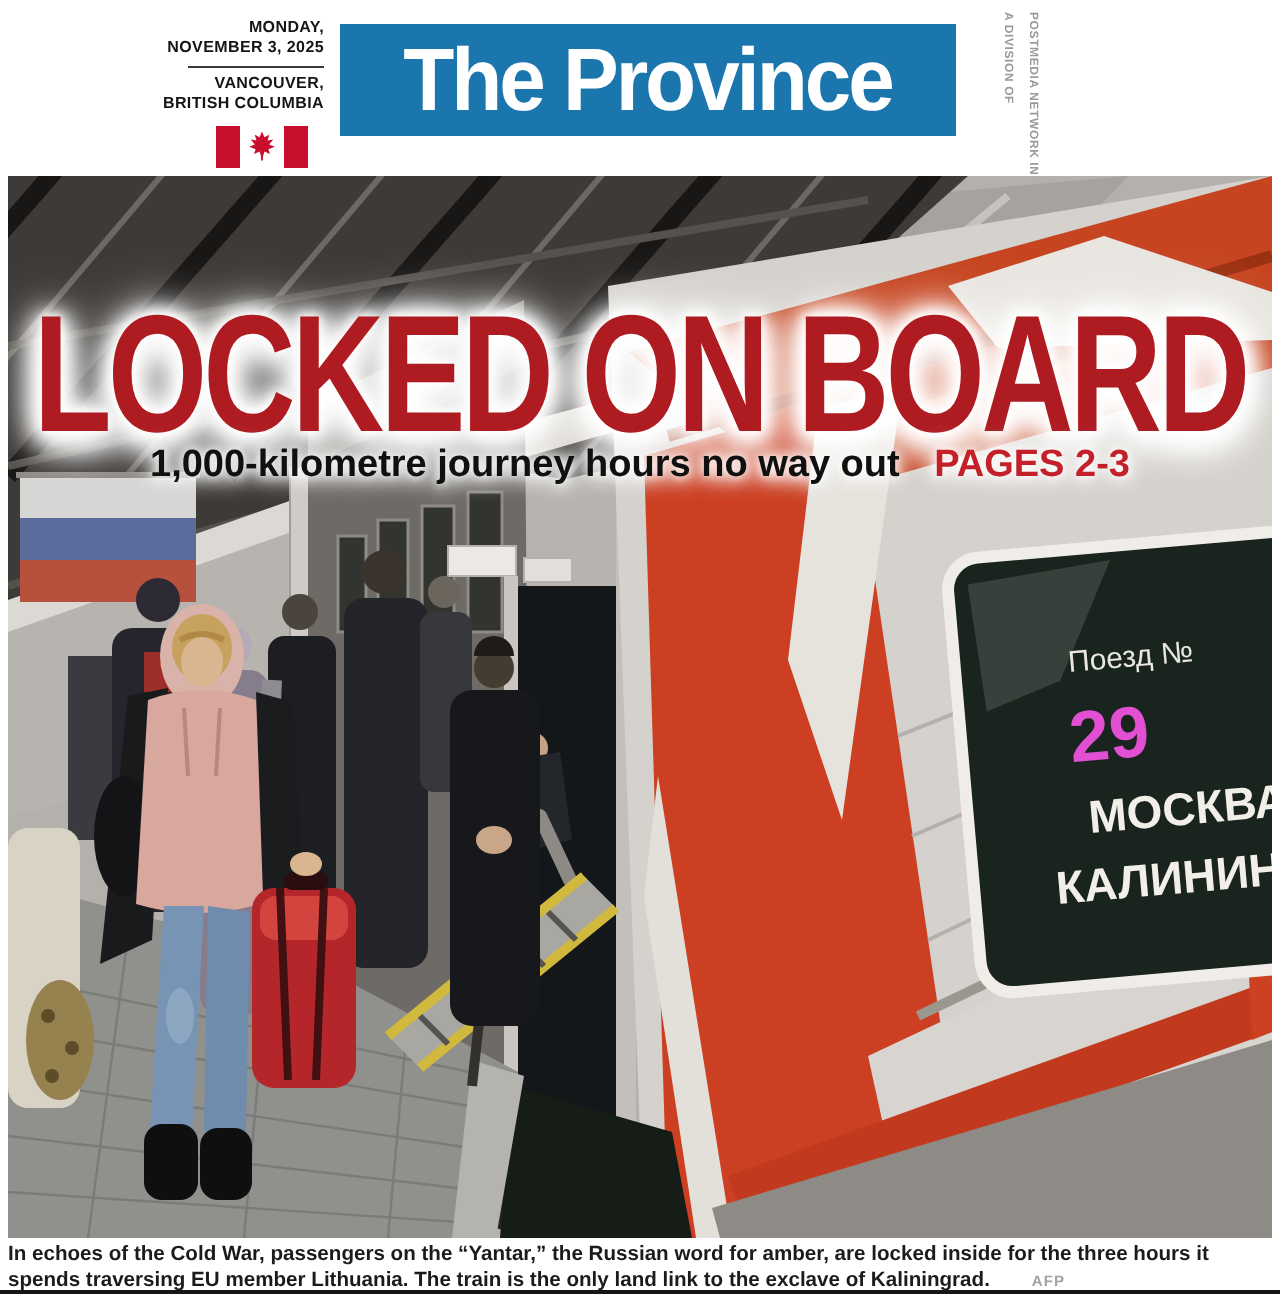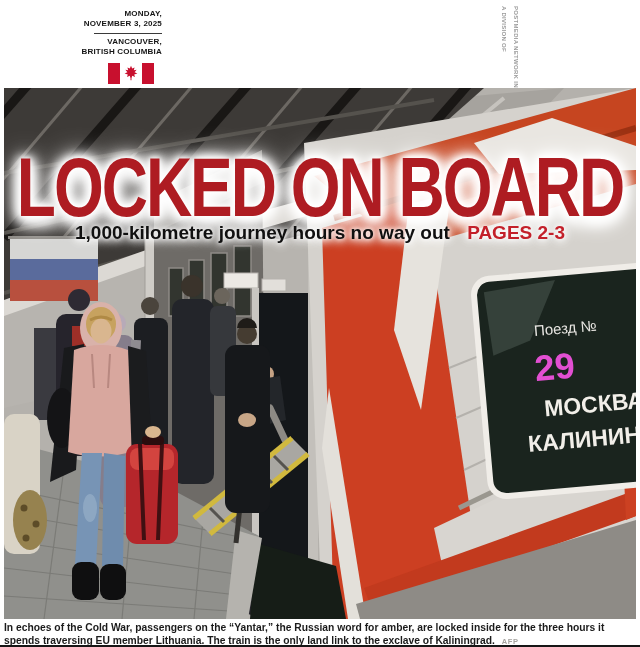--- a/index.html
+++ b/index.html
@@ -32,21 +32,21 @@
             text-shadow:0 0 4px #fff,0 0 7px #fff,0 0 12px #fff,0 0 18px #fff,
                         0 0 26px #fff,2px 3px 12px #fff,-2px 3px 12px #fff,0 6px 16px rgba(255,255,255,.95);}
   .subhead{position:absolute;left:0;top:222px;width:640px;text-align:center;z-index:6;
            font-size:19px;font-weight:bold;color:#101010;
            text-shadow:0 0 4px #fff,0 0 8px #fff,0 0 14px #fff,0 2px 10px #fff;}
   .subhead .pages{margin-left:12px;}
 
   
   .caption{position:absolute;left:4px;top:622px;width:630px;font-size:10.3px;font-weight:bold;
            color:#1b1b1b;line-height:1.22;}
-  .caption .credit{font-size:7.5px;color:#a5a39f;letter-spacing:.6px;margin-left:4px;font-weight:bold;}
+  .caption .credit{font-size:7.5px;color:#a5a39f;letter-spacing:.6px;margin-left:18px;font-weight:bold;}
   .bottom-rule{position:absolute;left:0;bottom:0;width:640px;height:2px;background:#161616;}
 </style>
 </head>
 <body>
 
 <div class="page">
 
   <div class="header-left">
     <div>MONDAY,</div>
     <div>NOVEMBER 3, 2025</div>
@@ -57,20 +57,23 @@
       <div class="bar"></div>
       <div class="mid">
         <svg width="16" height="16" viewBox="0 0 20 20">
           <path d="M10 1 L11.5 4.5 L14.5 3 L13.5 6.5 L17 6 L14.5 9 L18 10.5 L14 12 L15 15 L11.5 13.5 L10.6 16.5 L10.6 19 L9.4 19 L9.4 16.5 L8.5 13.5 L5 15 L6 12 L2 10.5 L5.5 9 L3 6 L6.5 6.5 L5.5 3 L8.5 4.5 Z" fill="#c8102e"></path>
         </svg>
       </div>
       <div class="bar"></div>
     </div>
   </div>
 
+  <div class="masthead-box" style="background:#1b76ad;">
+    <div class="masthead-title">The Province</div>
+  </div>
 
   <div class="division">
     <div>A DIVISION OF</div>
     <div>POSTMEDIA NETWORK INC.</div>
   </div>
 
   <div class="photo-wrap">
     <svg width="632" height="531" viewBox="0 0 632 531">
       <defs>
         <clipPath id="ceil">

